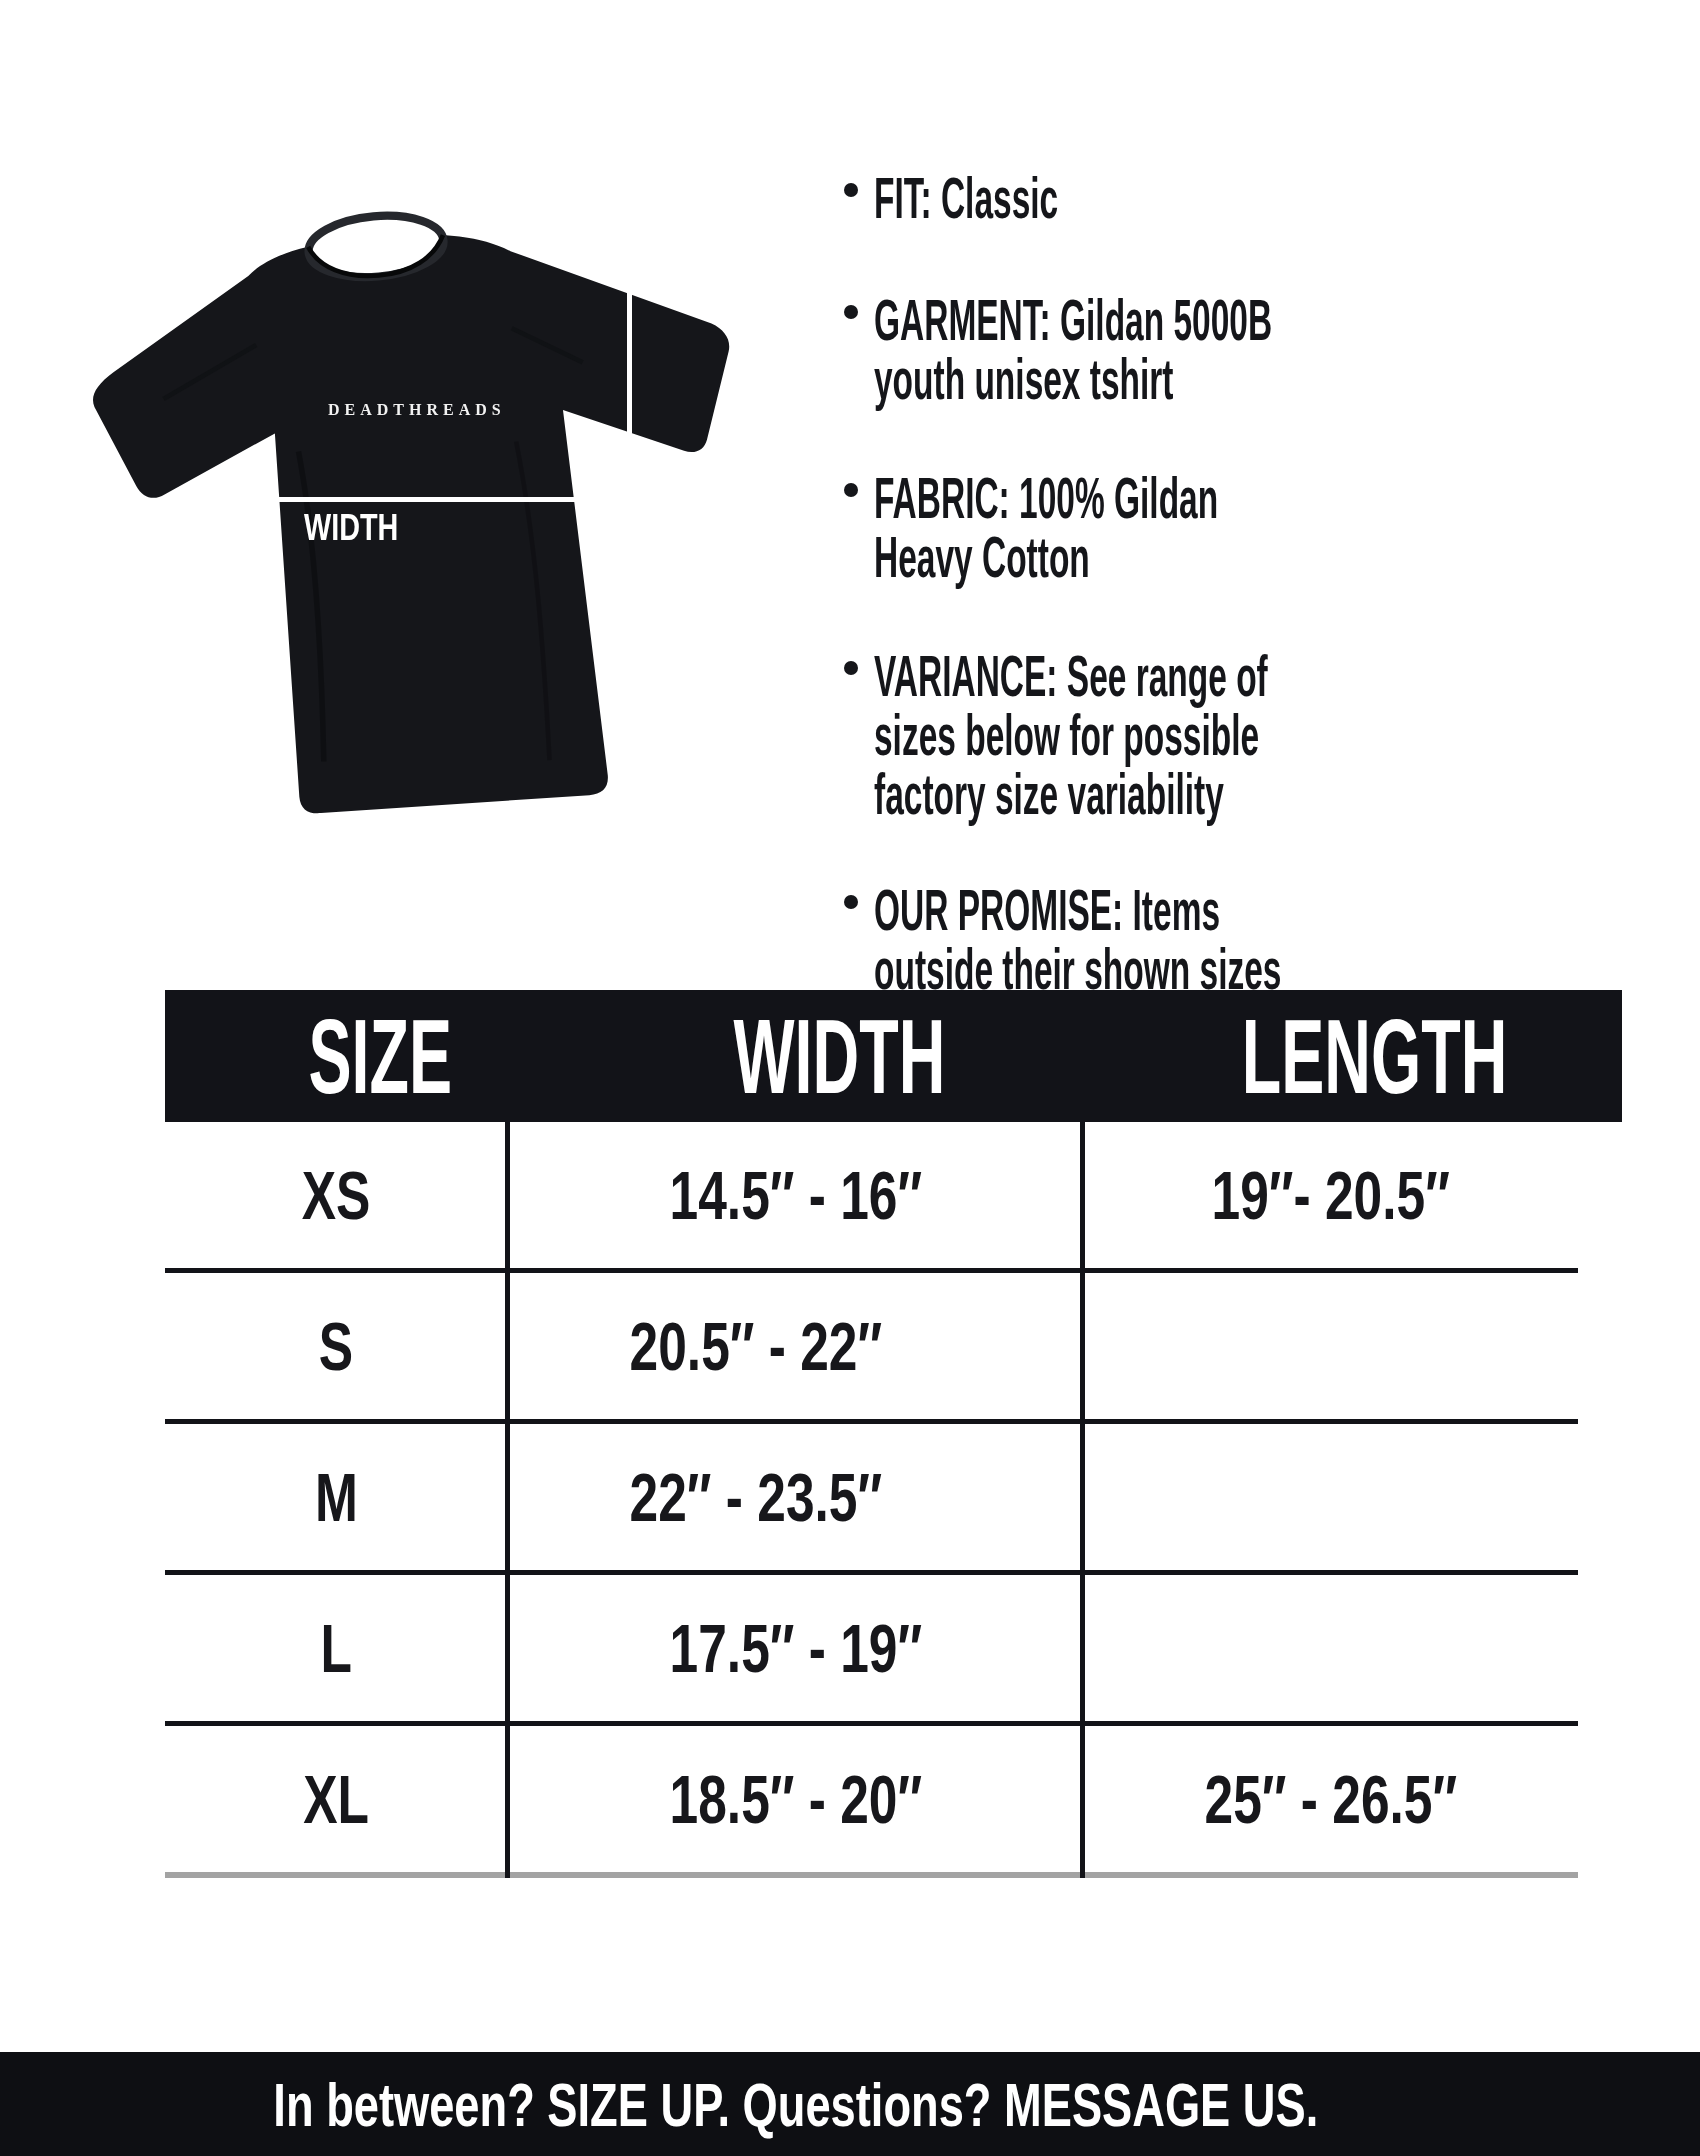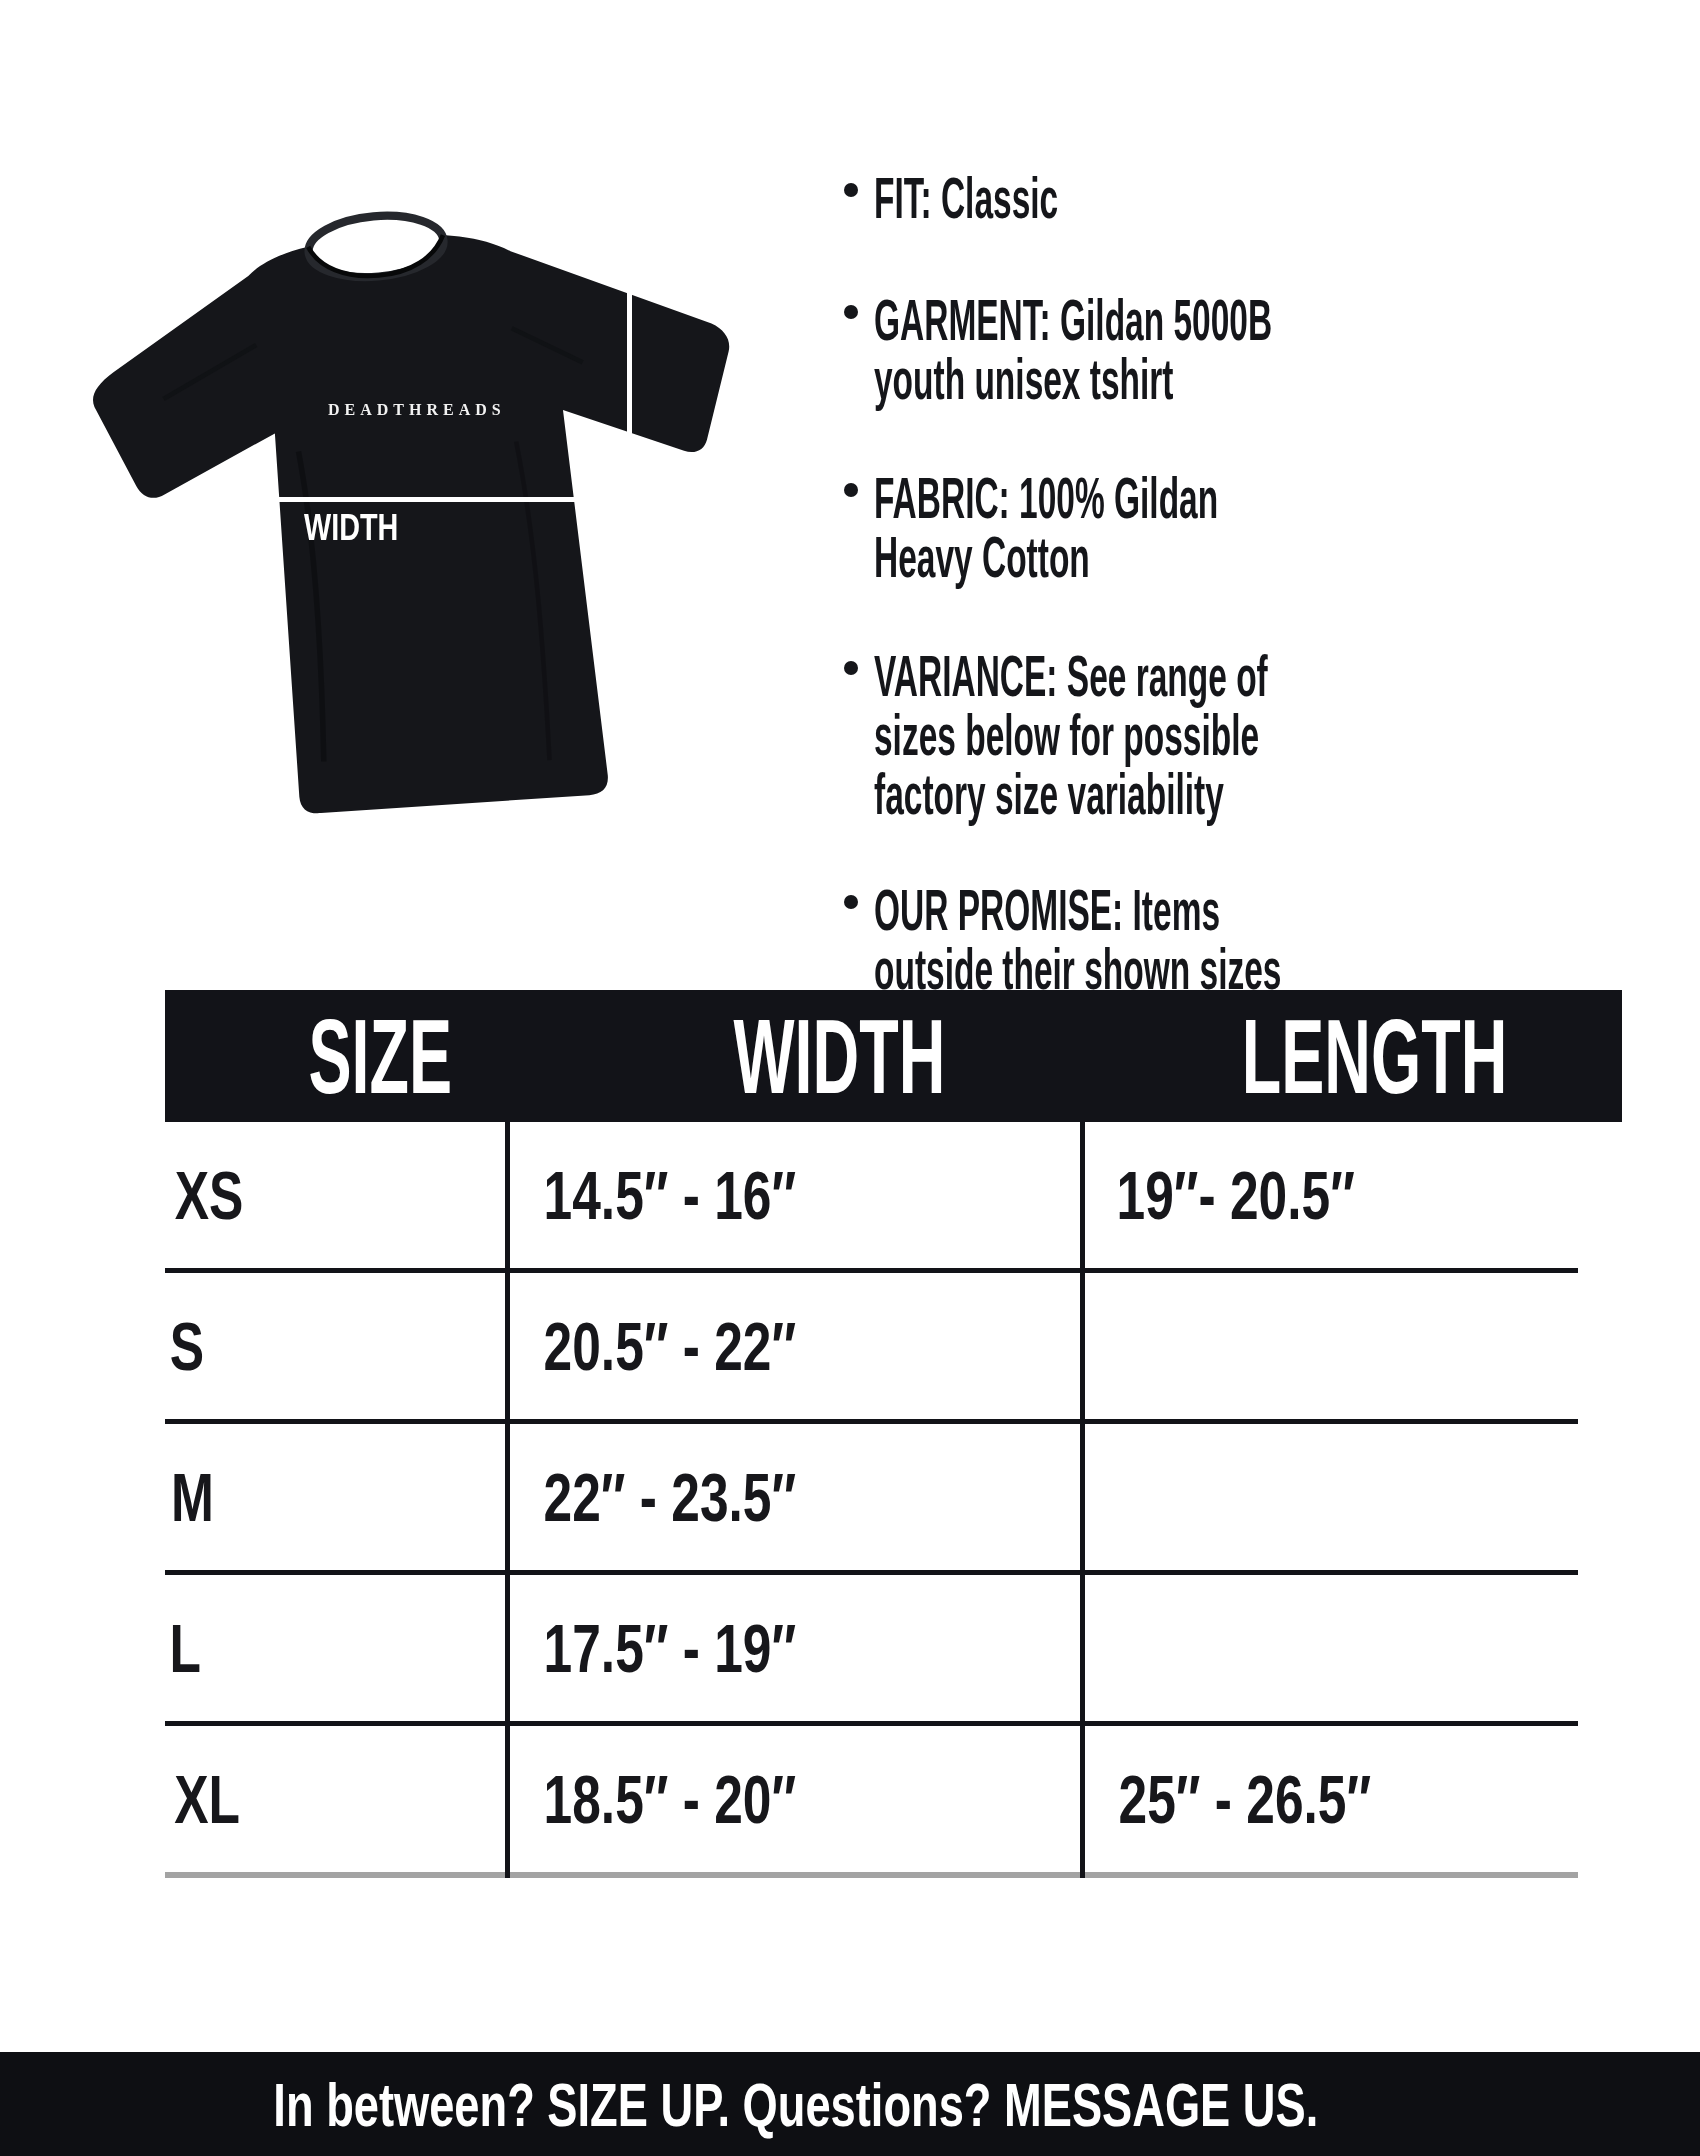--- a/index.html
+++ b/index.html
@@ -48,21 +48,21 @@
   #t-header{position:absolute;left:0;top:0;width:1413px;height:132px;
     background:#121318;display:flex;padding-left:44px;}
   .hcell{display:flex;align-items:center;justify-content:center;}
   .hc1{width:343px;} .hc2{width:575px;} .hc3{width:495px;}
   .hdr-lbl{display:inline-block;font-size:101px;font-weight:700;color:#ffffff;
     transform:scale(0.64,1.05);transform-origin:center;white-space:nowrap;}
   #t-body{position:absolute;left:0;top:132px;width:1413px;height:756px;
     display:flex;flex-direction:column;}
   .t-row{flex:1;display:flex;border-bottom:5px solid #121318;box-sizing:border-box;}
   .t-row:last-child{border-bottom:6px solid #a3a3a3;}
-  .tcell{display:flex;align-items:center;}
+  .tcell{display:flex;align-items:center;justify-content:center;}
   .tc1{width:343px;} .tc2{width:575px;} .tc3{width:495px;}
   .cell-lbl{display:inline-block;font-size:66px;font-weight:700;color:#17171b;
     transform:scale(0.78,1.05);transform-origin:center;white-space:nowrap;}
   .vdiv{position:absolute;top:132px;width:5px;height:756px;background:#121318;}
   #vdiv-1{left:340px;} #vdiv-2{left:915px;}
   
   #footer{position:absolute;left:0;top:2052px;width:1700px;height:104px;
     background:#0e0f13;}
   #footer-text{position:absolute;left:0;right:109px;top:0;height:104px;
     display:flex;align-items:center;justify-content:center;text-align:center;}

